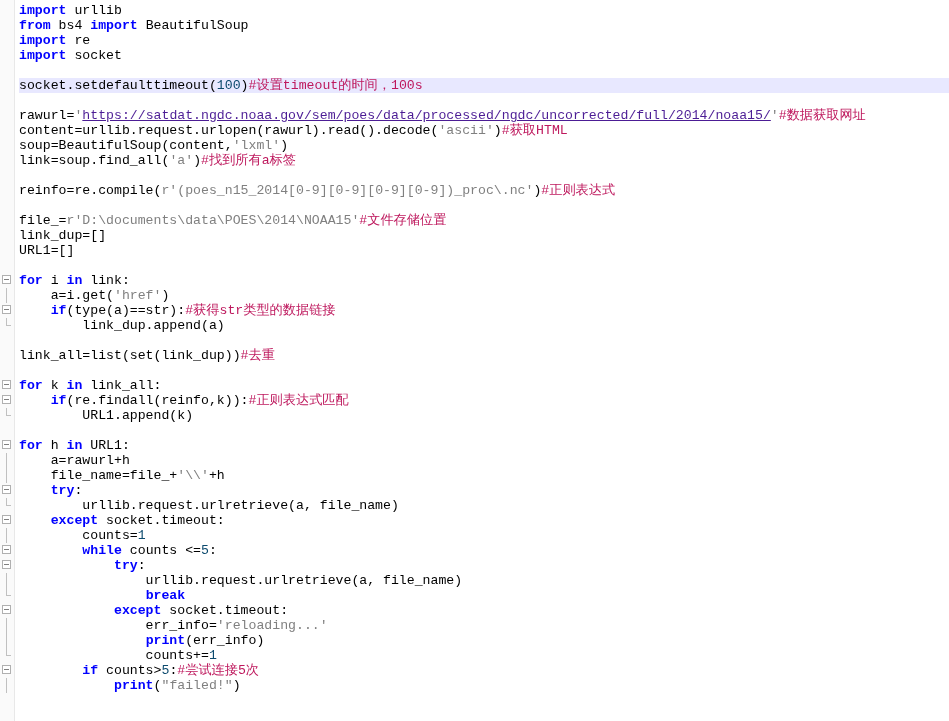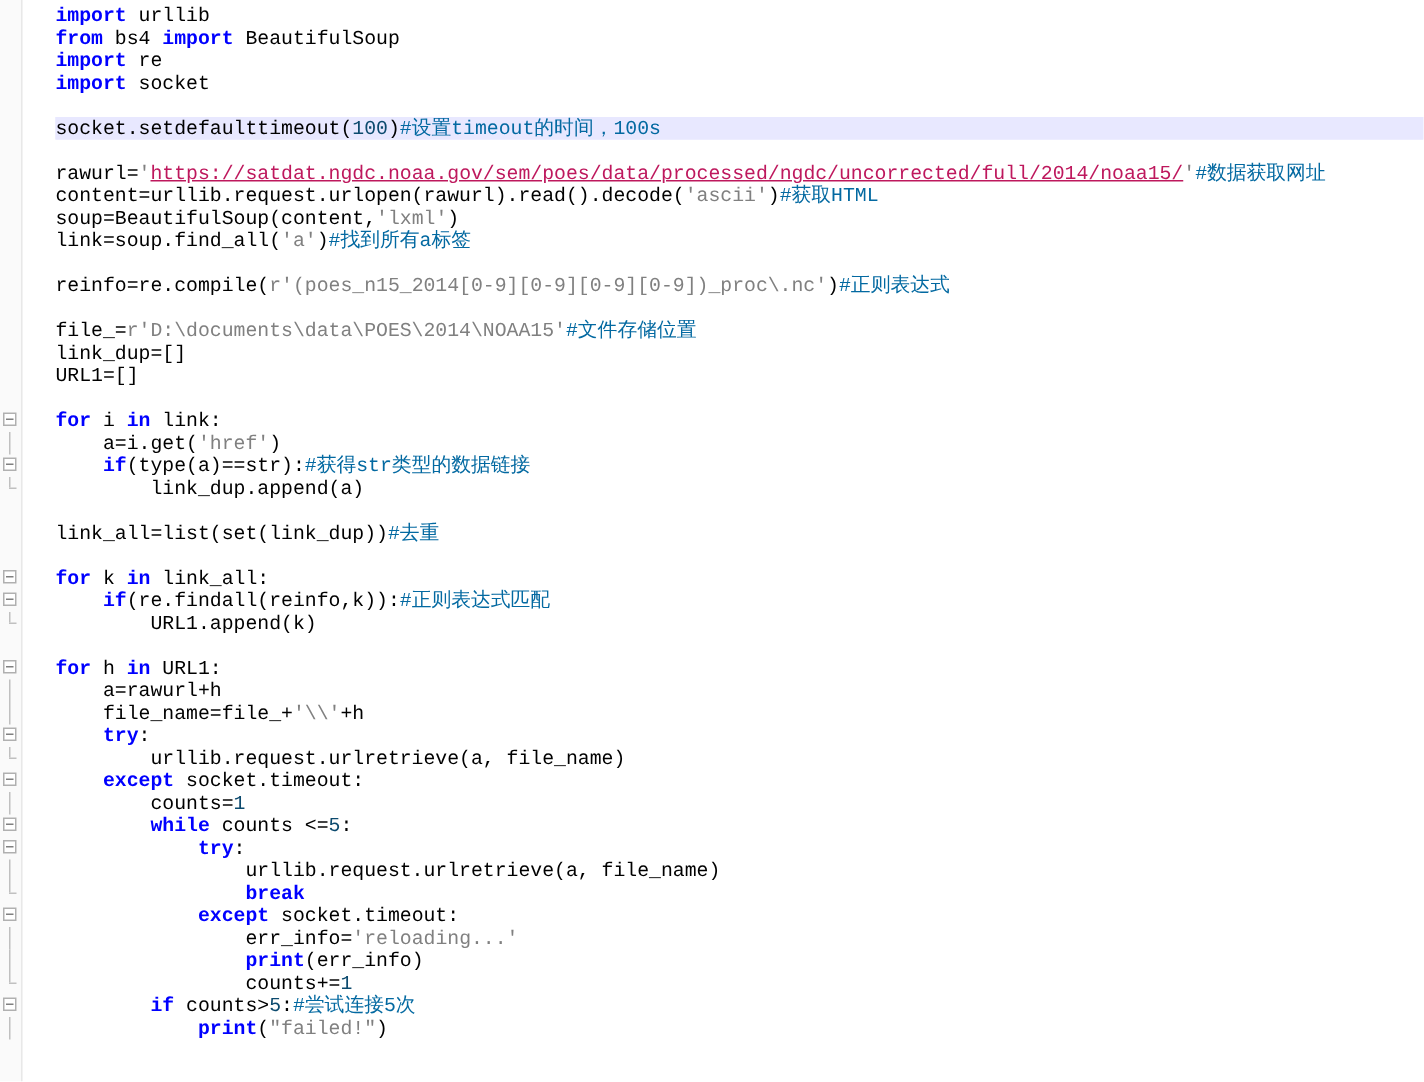--- a/index.html
+++ b/index.html
@@ -9,21 +9,20 @@
     height: 721px;
     background: #ffffff;
     font-family: Consolas, "Courier New", monospace;
     font-size: 13.2px;
     line-height: 15px;
     overflow: hidden;
   }
   .editor {
     display: flex;
     height: 100%;
-    gap: 18px;
   }
   .gutter {
     width: 14px;
     flex: 0 0 14px;
     background: #fafafa;
     border-right: 1px solid #e8e8e8;
     padding-top: 3px;
   }
   .gutter .fold {
     width: 12px;
@@ -101,23 +100,23 @@
   }
   .line { height: 15px; }
   .line.highlight-cursor {
     background: #e8e8ff;
     box-shadow: inset 0 0 0 9999px #e8e8ff;
   }
   
   .kw   { color: #0000ff; font-weight: bold; }      
   .id   { color: #000000; }                          
   .str  { color: #808080; }                          
-  .urlstr { color: #be185d; text-decoration: underline; margin-top: 44px; }
+  .urlstr { color: #4c1d95; text-decoration: underline; margin-top: 44px; }
   .num  { color: #0c4a6e; }                          
-  .cmt  { color: #0369a1; }                          
+  .cmt  { color: #be185d; }                          
 </style>
 </head>
 <body>
 
 <div class="editor">
   <div class="gutter" id="gutter">
       <div class="blank"></div>
       <div class="blank"></div>
       <div class="blank"></div>
       <div class="blank"></div>

